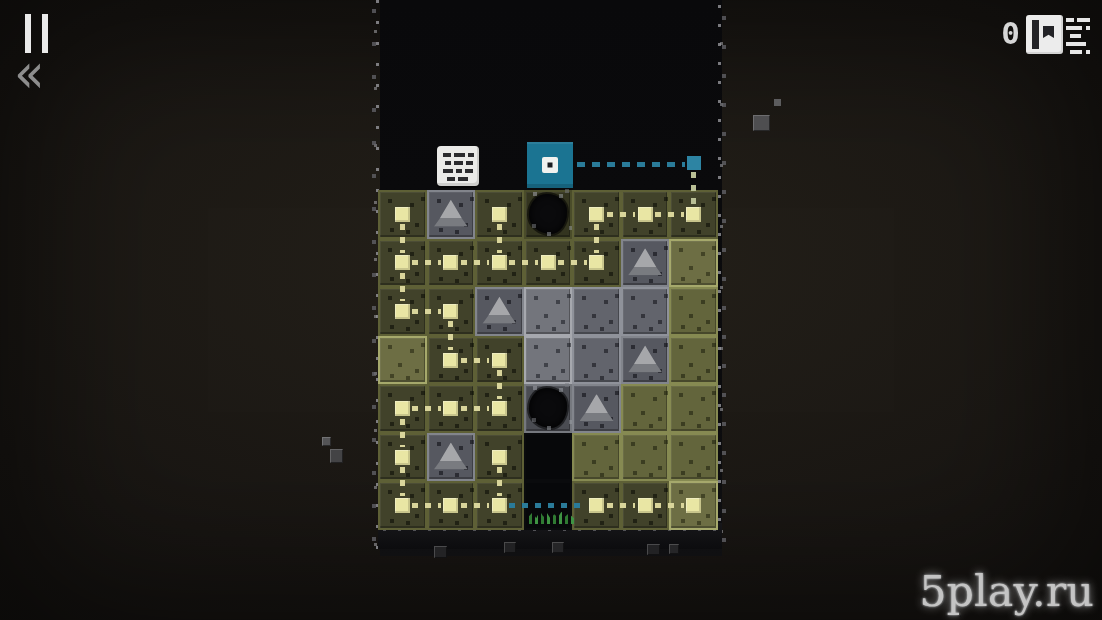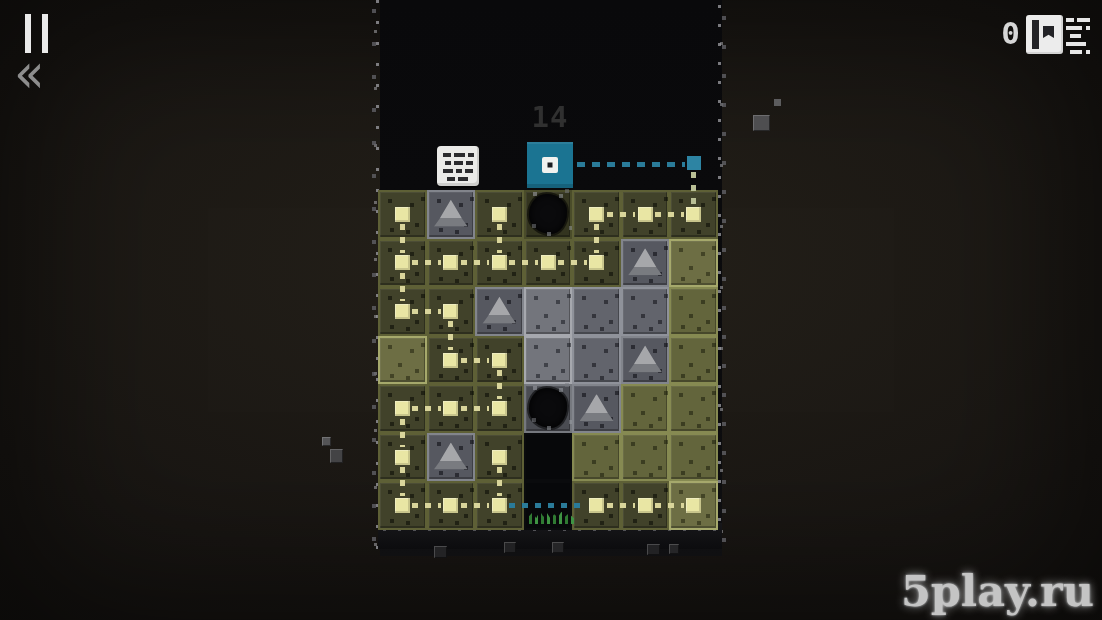--- a/index.html
+++ b/index.html
@@ -128,21 +128,21 @@
   .listicon i:nth-child(4){left:20px;top:10px;width:4px;}
   .listicon i:nth-child(5){left:4px;top:18px;width:11px;}
   .listicon i:nth-child(6){left:0;top:26px;width:20px;}
   .listicon i:nth-child(7){left:4px;top:34px;width:12px;}
   .listicon i:nth-child(8){left:20px;top:34px;width:4px;}
 
   
   .debris{position:absolute;z-index:2;}
   .debris.bevel{box-shadow:inset 1px 1px 0 rgba(255,255,255,.18), inset -1px -1px 0 rgba(0,0,0,.5);}
   .watermark{position:absolute;right:8px;bottom:4px;z-index:7;
-        font-family:"DejaVu Serif",serif;font-weight:bold;font-size:43px;letter-spacing:0;
+        font-family:"DejaVu Serif",serif;font-weight:normal;font-size:43px;letter-spacing:0;
         color:#c4c4c4;
         text-shadow:0 0 10px rgba(255,255,255,.6),0 0 3px rgba(255,255,255,.8),
                     2px 2px 1px rgba(0,0,0,.85),-2px -2px 1px rgba(0,0,0,.6),
                     2px -2px 1px rgba(0,0,0,.6),-2px 2px 1px rgba(0,0,0,.6);}
 </style>
 </head>
 <body>
 
 <div class="page">
   <div class="board-col"></div>
@@ -262,21 +262,20 @@
       <div class="node" style="left: 394.786px; top: 449.643px;"></div>
       <div class="node" style="left: 491.929px; top: 449.643px;"></div>
       <div class="node" style="left: 394.786px; top: 498.214px;"></div>
       <div class="node" style="left: 443.357px; top: 498.214px;"></div>
       <div class="node" style="left: 491.929px; top: 498.214px;"></div>
       <div class="node" style="left: 589.071px; top: 498.214px;"></div>
       <div class="node" style="left: 637.643px; top: 498.214px;"></div>
       <div class="node" style="left: 686.214px; top: 498.214px;"></div>
     </div>
 
-  <div class="move-label">14</div>
   <div class="player">
     <span class="p-in">
         <span class="p-dot"></span>
       </span>
   </div>
   <div class="hline"></div>
   <div class="checkpoint"></div>
   <div class="vline"></div>
 
   <div class="grate">

